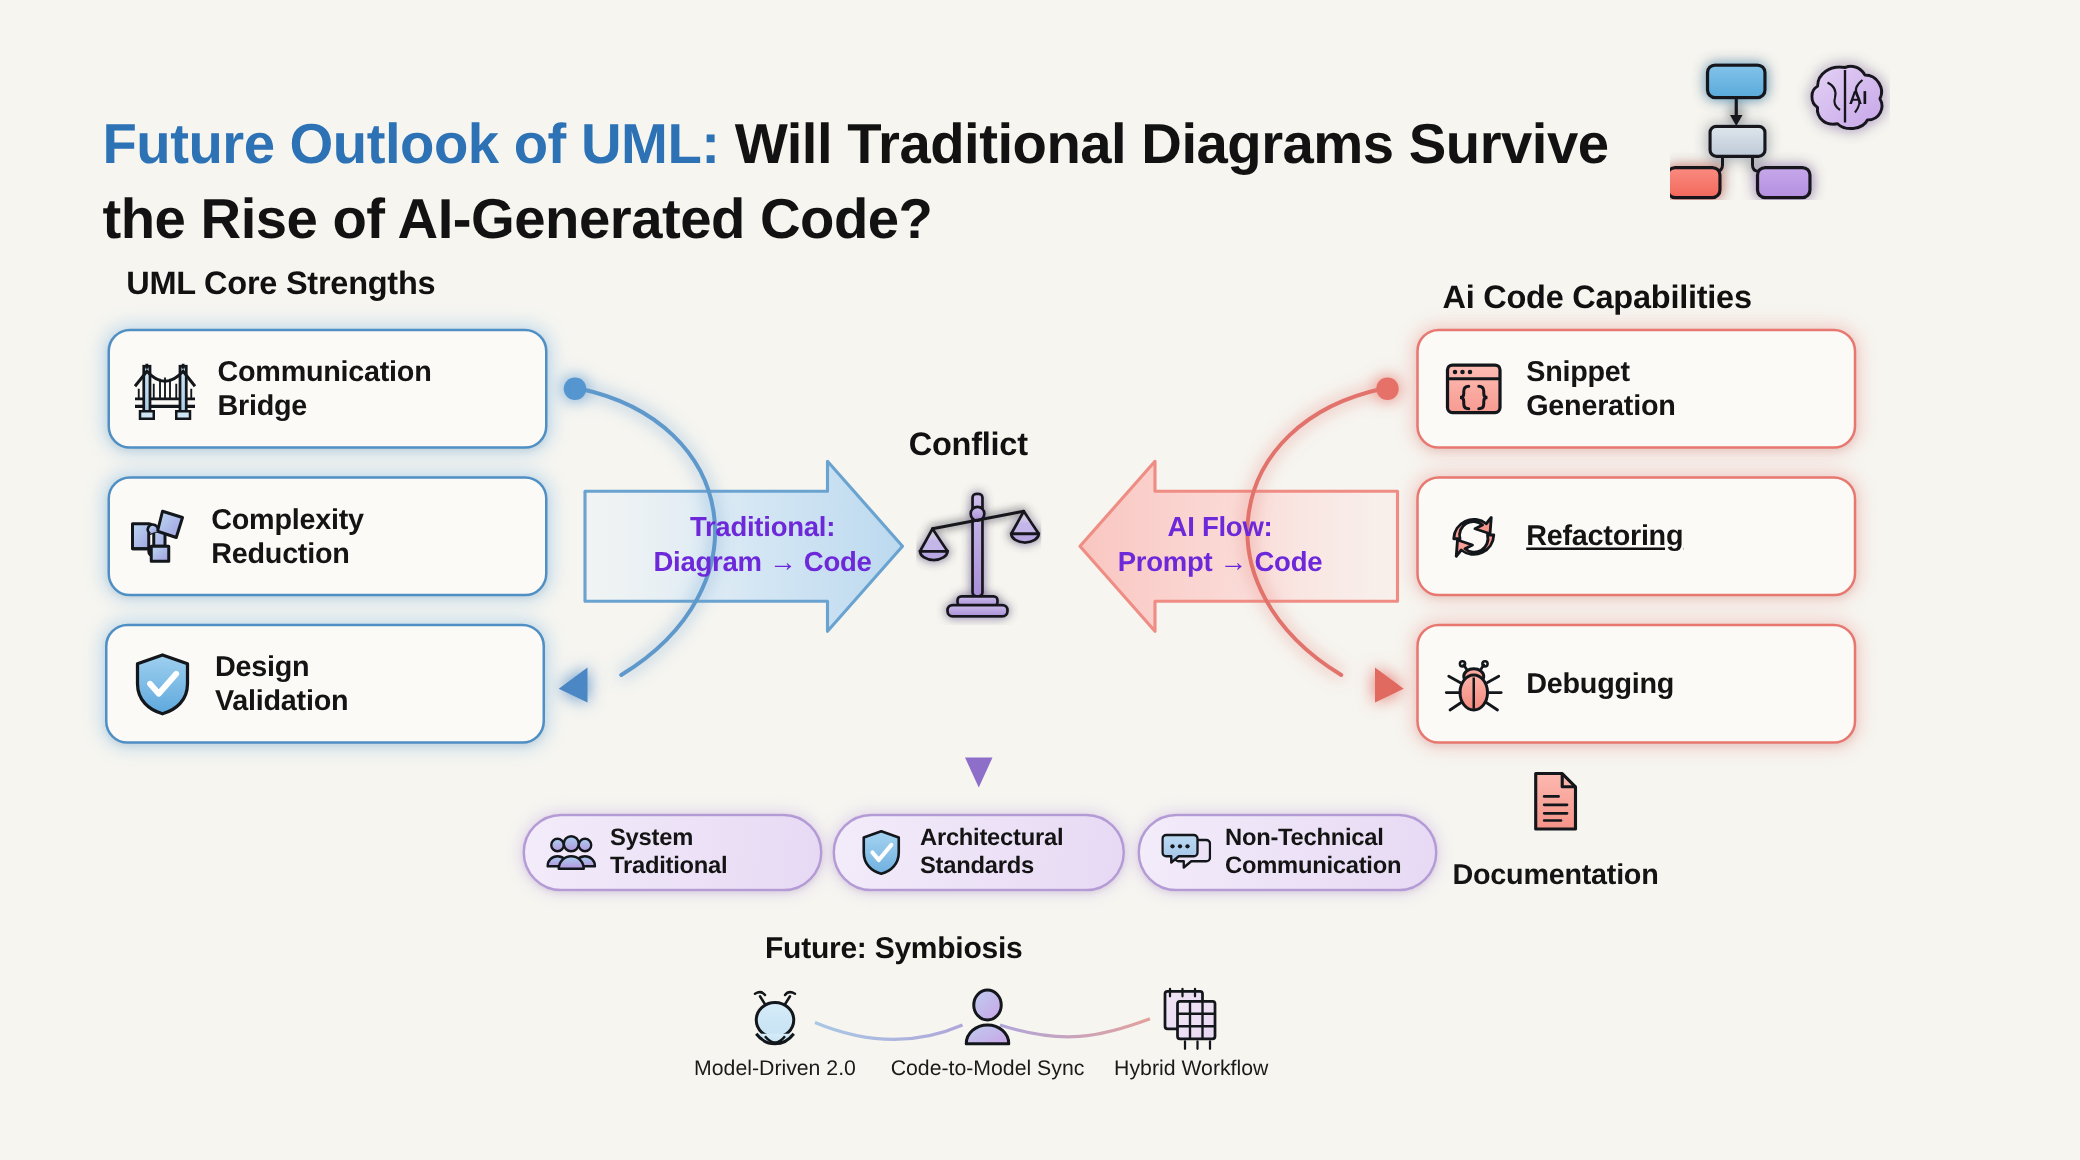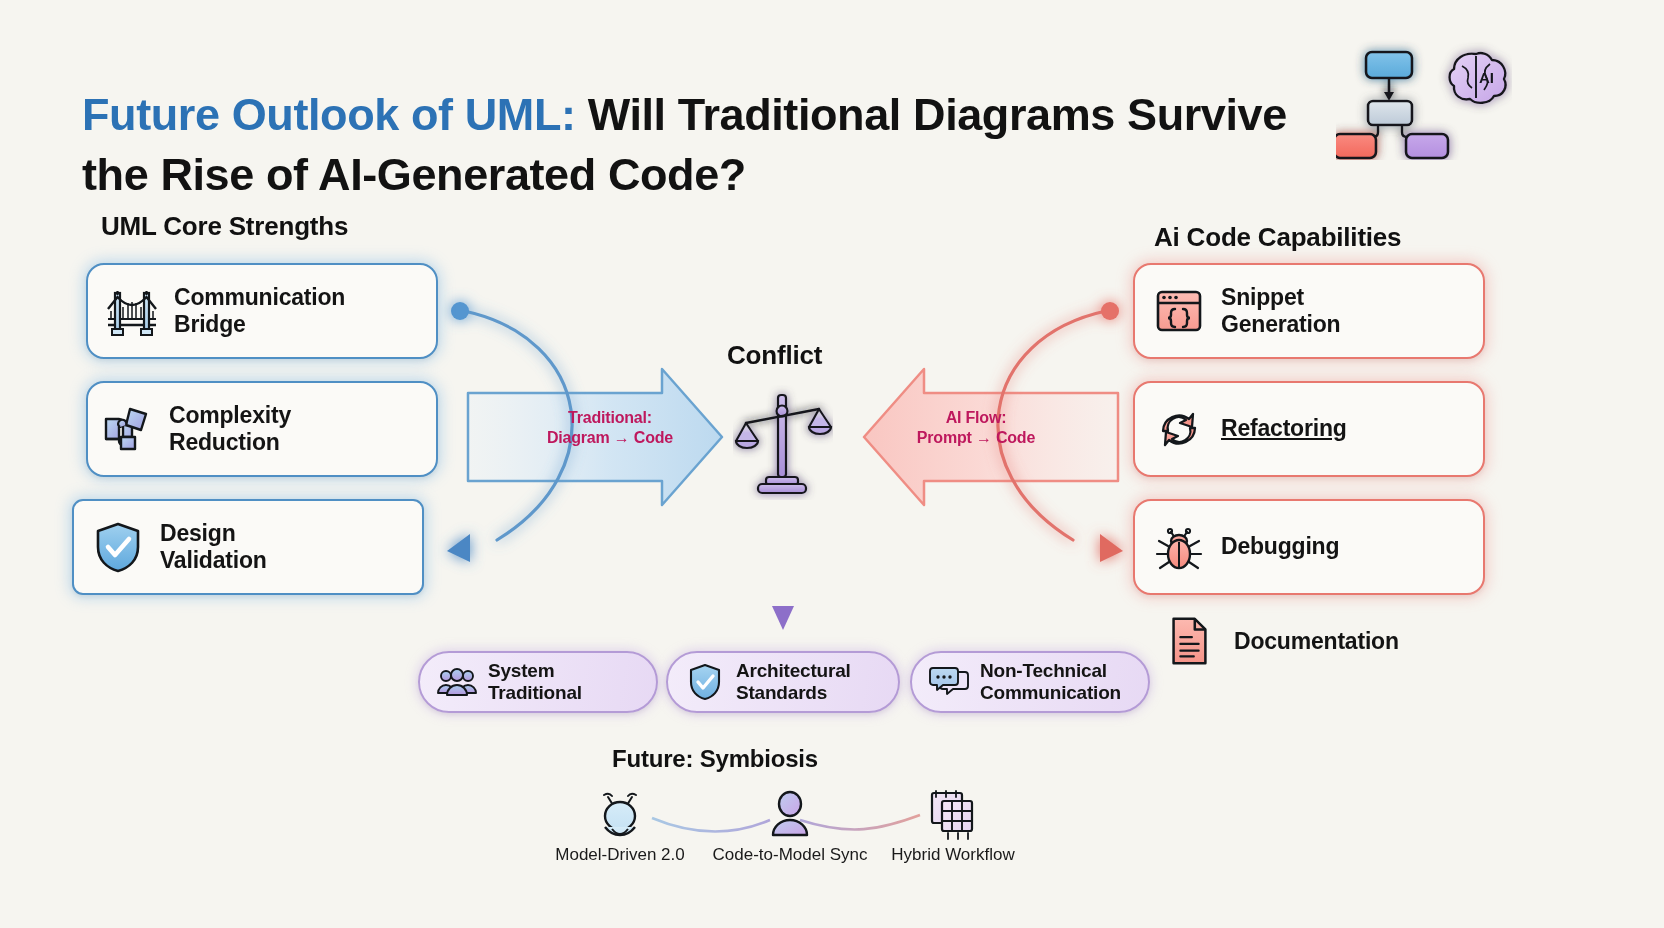--- a/index.html
+++ b/index.html
@@ -56,22 +56,22 @@
   }
   .plain-item .ico{ width:54px; height:54px; flex:0 0 54px; }
   .plain-item .lbl{ font-size:23px; font-weight:600; color:#141414; letter-spacing:-0.2px; }
 
   
   .conflict-label{
     position:absolute; left:727px; top:340px;
     font-size:26px; font-weight:700; color:#111; letter-spacing:-0.2px;
   }
   .flow-text{
-    position:absolute; text-align:center; font-size:16px; font-weight:700;
-    color:#be185d; line-height:1.28; letter-spacing:-0.2px;
+    position:absolute; text-align:center; font-size:22px; font-weight:700;
+    color:#6d28d9; line-height:1.28; letter-spacing:-0.2px;
   }
   .flow-text.left{ left:500px; top:408px; width:220px; }
   .flow-text.right{ left:866px; top:408px; width:220px; }
 
   
   .pill{
     position:absolute; height:62px; border-radius:31px;
     border:2px solid #b49bd6;
     background:linear-gradient(100deg,#f3ecfa 0%,#e7d9f4 100%);
     display:flex; align-items:center; gap:11px; padding:0 17px;
@@ -266,21 +266,21 @@
       <path d="M31 8 L47 13 L42 29 L27 24 Z" fill="url(#gPz)" stroke="#13171b" stroke-width="2.4" stroke-linejoin="round"></path>
       <path d="M27 24 a4 4 0 1 0 -6 2" fill="url(#gPz)" stroke="#13171b" stroke-width="2.2"></path>
       <path d="M7 38 H20" stroke="#13171b" stroke-width="2.4"></path>
     </svg>
     <div class="lbl">
       <span>Complexity</span><br>
       <span>Reduction</span>
     </div>
   </div>
 
-  <div class="card blue" style="left:72px;  top:499px;border-radius:11px;">
+  <div class="card blue" style="left:84px;  top:499px;">
     <svg class="ico" viewBox="0 0 56 56">
       <defs>
           <linearGradient id="gSh" x1="0" y1="0" x2="0" y2="1">
         <stop offset="0%" stop-color="#9fd0ef"></stop>
             <stop offset="100%" stop-color="#5ea8dd"></stop>
           </linearGradient>
         </defs>
       <path d="M28 5 L48 12 V28 C48 41 39 49 28 52 C17 49 8 41 8 28 V12 Z" fill="url(#gSh)" stroke="#13171b" stroke-width="2.6" stroke-linejoin="round"></path>
       <path d="M18 28 L25 36 L39 20" fill="none" stroke="#ffffff" stroke-width="4.6" stroke-linecap="round" stroke-linejoin="round"></path>
     </svg>
@@ -343,21 +343,21 @@
       <ellipse cx="28" cy="35" rx="11" ry="14" fill="url(#gBug)" stroke="#13171b" stroke-width="2.4"></ellipse>
       <path d="M28 23 L28 48" stroke="#13171b" stroke-width="2"></path>
       <path d="M17 27 L8 22 M17 35 L6 35 M18 43 L9 49" stroke="#13171b" stroke-width="2.2" stroke-linecap="round"></path>
       <path d="M39 27 L48 22 M39 35 L50 35 M38 43 L47 49" stroke="#13171b" stroke-width="2.2" stroke-linecap="round"></path>
     </svg>
     <div class="lbl">
       <span>Debugging</span>
     </div>
   </div>
 
-  <div class="plain-item" style="left:1162px; top:614px;">
+  <div class="plain-item" style="left:1162px; top:614px;flex-direction:column;">
     <svg class="ico" viewBox="0 0 56 56">
       <defs>
           <linearGradient id="gDoc" x1="0" y1="0" x2="0" y2="1">
         <stop offset="0%" stop-color="#fcb9b0"></stop>
             <stop offset="100%" stop-color="#f59388"></stop>
           </linearGradient>
         </defs>
       <path d="M12 5 H34 L45 16 V51 H12 Z" fill="url(#gDoc)" stroke="#13171b" stroke-width="2.6" stroke-linejoin="round"></path>
       <path d="M34 5 V16 H45" fill="none" stroke="#13171b" stroke-width="2.6" stroke-linejoin="round"></path>
       <path d="M19 24 H31 M19 31 H38 M19 38 H38 M19 44 H33" stroke="#13171b" stroke-width="2.2" stroke-linecap="round"></path>

